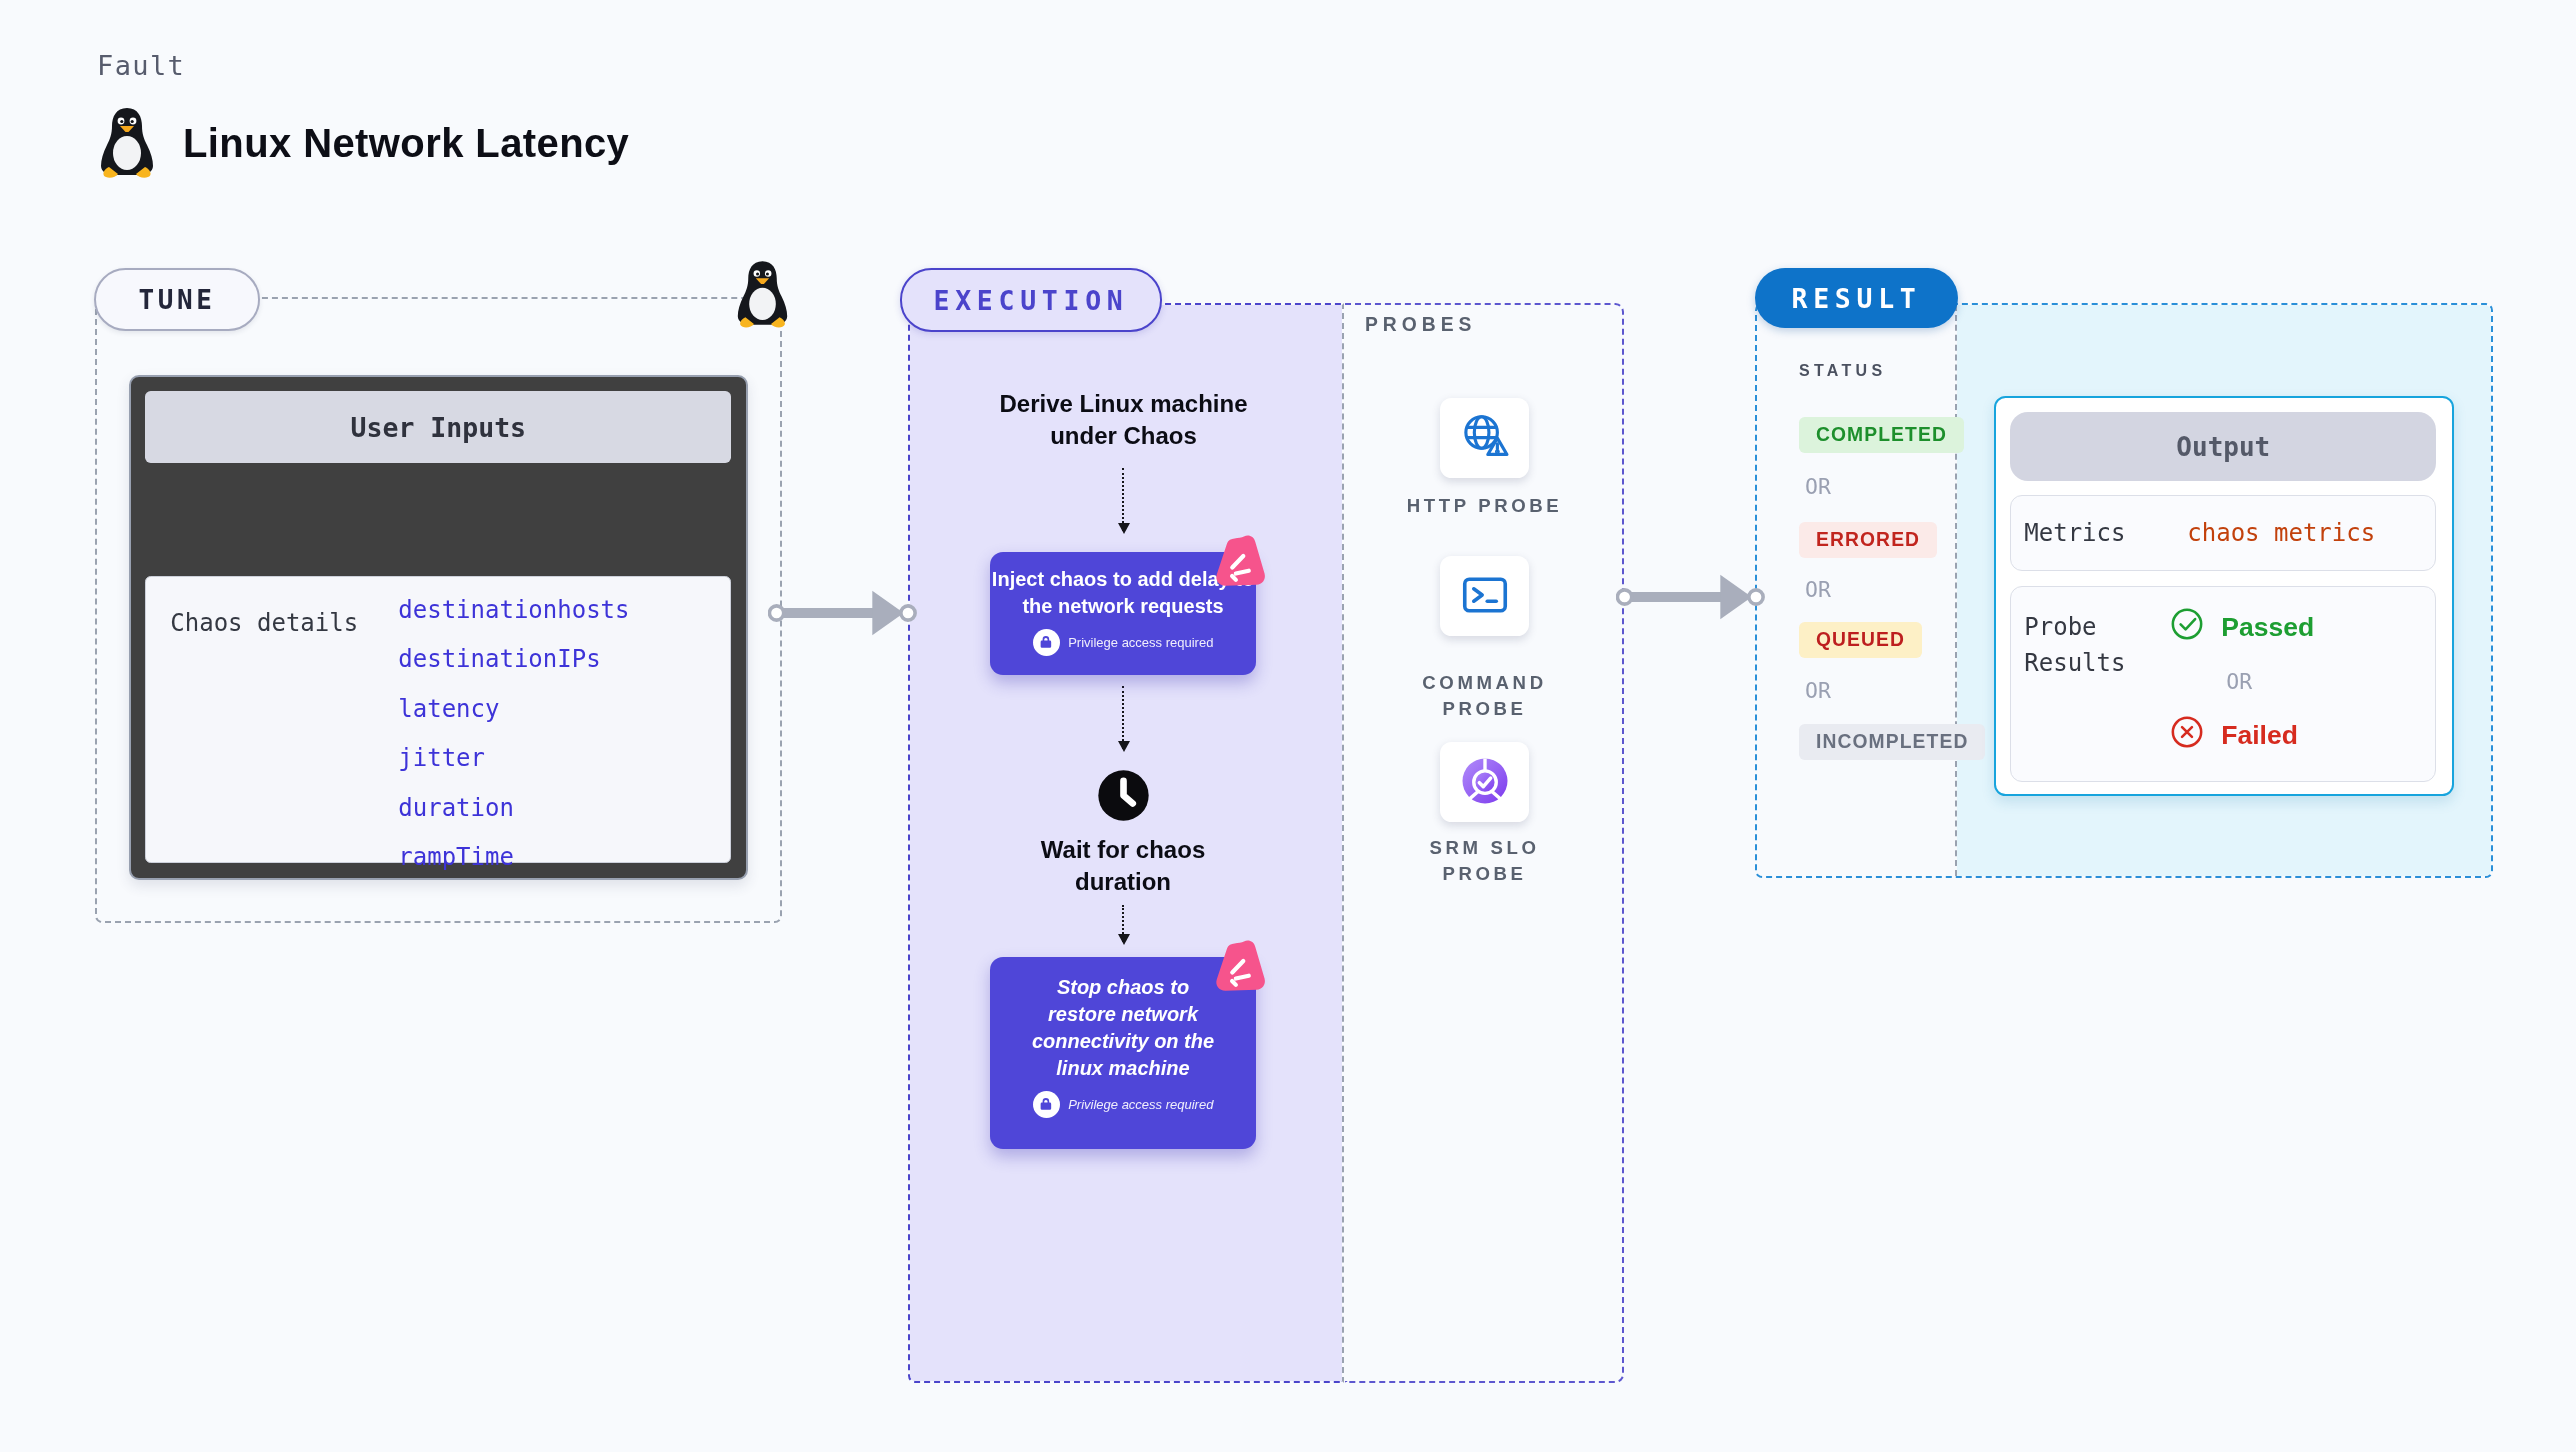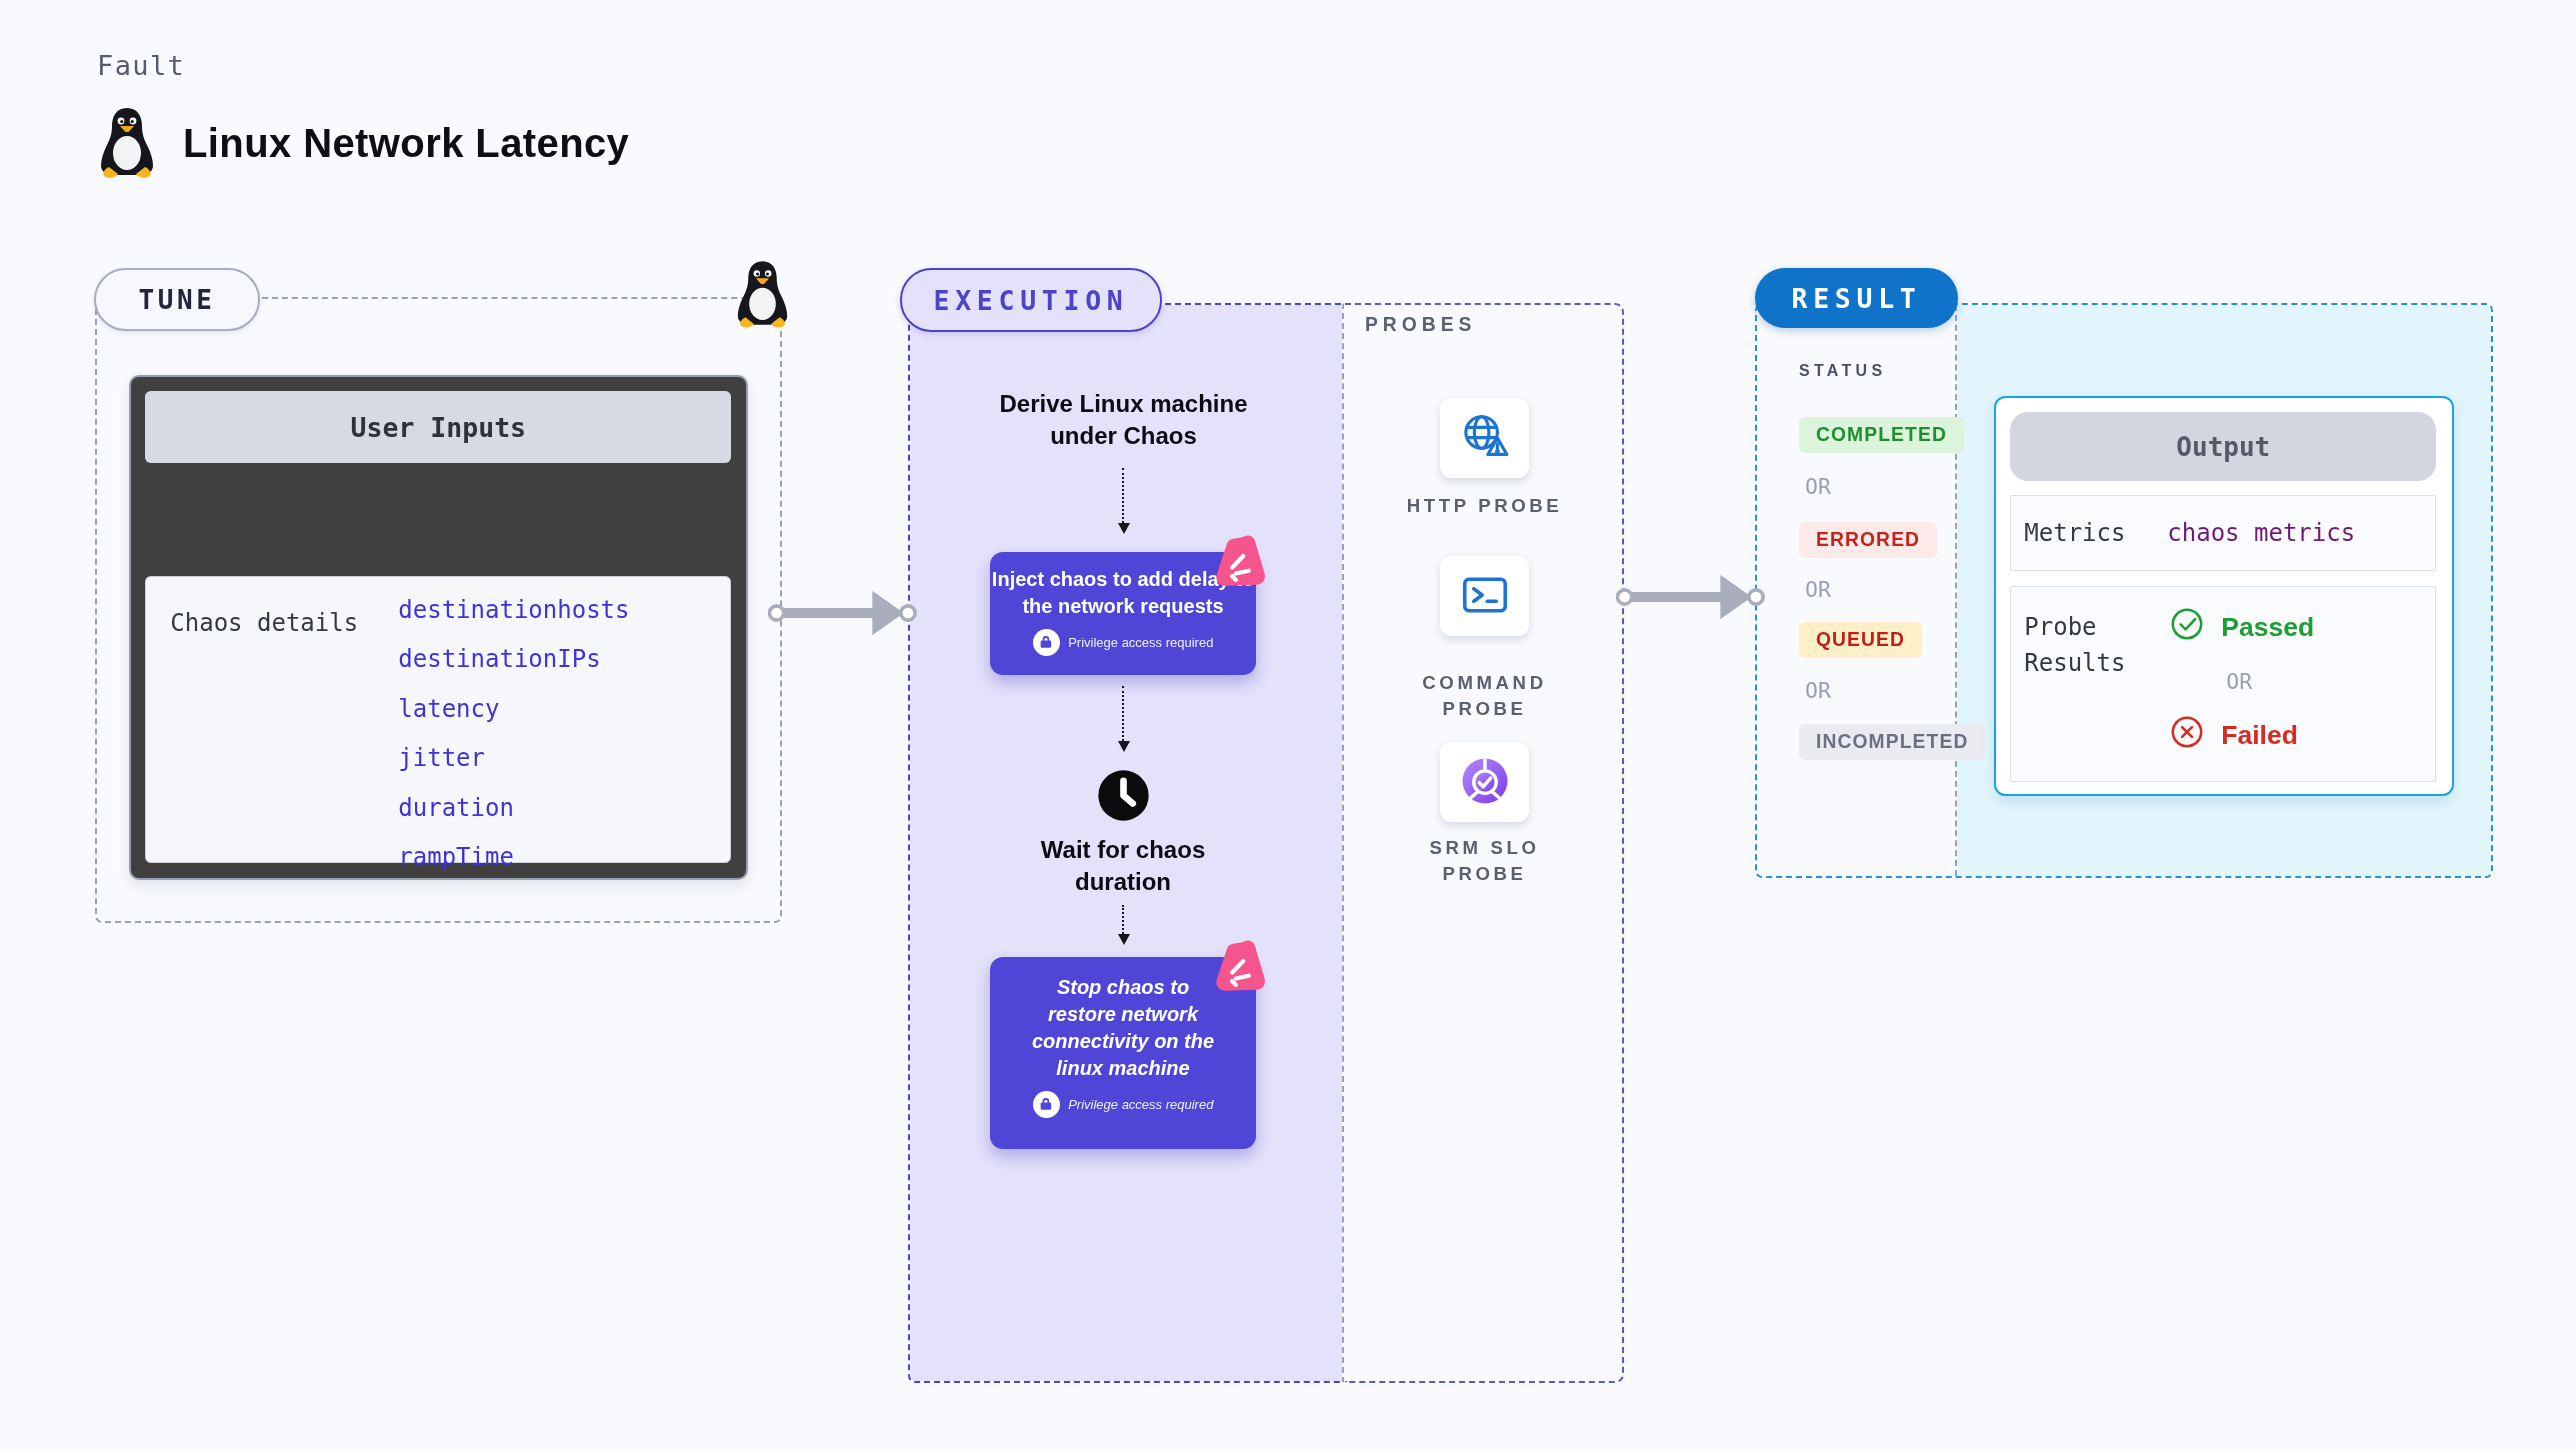--- a/index.html
+++ b/index.html
@@ -92,25 +92,25 @@
   .b-incompleted{top:724px;background:#e9ebf1;color:#69707f;}
   .or{font-size:21.5px;color:#9aa0b2;z-index:2;}
   .or1{left:1805px;top:474px;}
   .or2{left:1805px;top:577px;}
   .or3{left:1805px;top:678px;}
 
   .output-card{left:1994px;top:396px;width:460px;height:400px;background:#ffffff;border:2.9px solid #17a4dd;
         border-radius:11.5px;box-shadow:0 5.7px 13px rgba(20,120,170,.16);box-sizing:border-box;z-index:2;}
   .out-header{position:absolute;left:14.3px;top:14.3px;width:426px;height:69px;background:#d3d5e1;border-radius:18px;
         display:flex;align-items:center;justify-content:center;font-size:26px;color:#545968;font-weight:bold;}
-  .out-row{position:absolute;left:14.3px;width:426px;background:#fafbfe;border:1.4px solid #dcdfe8;border-radius:1px;box-sizing:border-box;}
+  .out-row{position:absolute;left:14.3px;width:426px;background:#fafbfe;border:1.4px solid #dcdfe8;border-radius:12px;box-sizing:border-box;}
   .out-metrics{top:97px;height:76px;}
   .out-proberes{top:188px;height:196px;}
   .out-label{position:absolute;left:13px;font-size:24px;color:#343842;}
-  .out-value{position:absolute;left:156px;font-size:24px;color:#701a75;}
+  .out-value{position:absolute;left:176px;font-size:24px;color:#c2410c;}
   .out-label-col{position:absolute;left:13px;top:21.5px;font-size:24px;color:#343842;line-height:36px;}
   .res-row{position:absolute;left:159px;display:flex;align-items:center;gap:17px;}
   .res-row svg{width:34px;height:34px;}
   .passed-row{top:20px;}
   .passed-row span{font-size:26.5px;font-weight:bold;color:#1d9e32;}
   .failed-row{top:128px;}
   .failed-row span{font-size:26.5px;font-weight:bold;color:#d62b1f;}
   .out-or{position:absolute;left:215px;top:82px;font-size:21.5px;color:#9aa0b2;}
 </style>
 </head>

